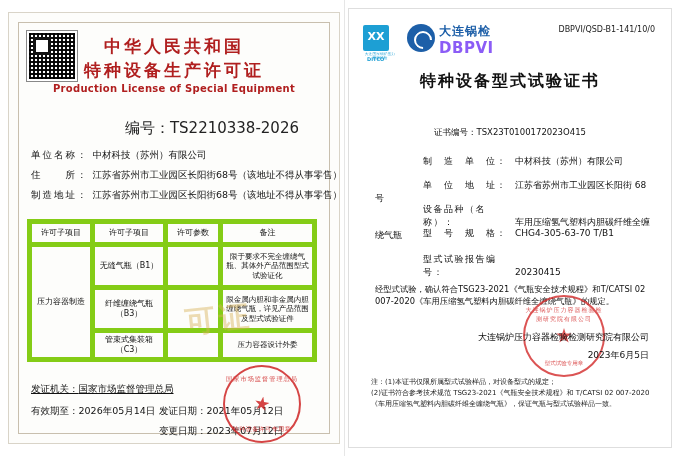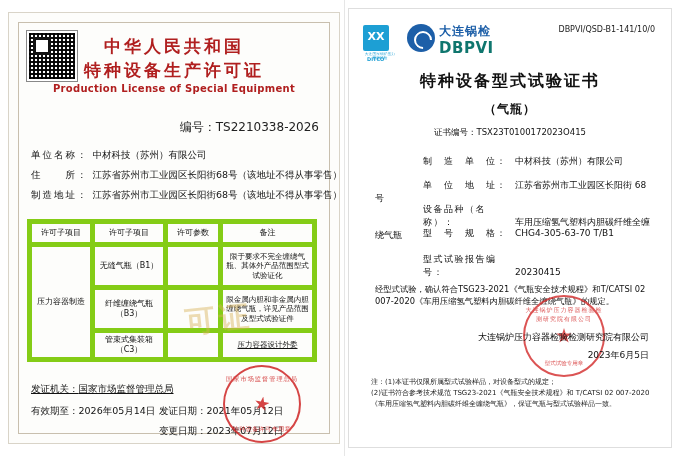--- a/index.html
+++ b/index.html
@@ -48,21 +48,21 @@
   }
   .title-en1{
     position:absolute;left:0;right:0;top:70px;text-align:center;
     font-size:10px;font-weight:bold;color:#b01f1f;letter-spacing:.3px;
   }
   .title-en2{
     position:absolute;left:0;right:0;top:84px;text-align:center;
     font-size:10px;font-weight:bold;color:#b01f1f;letter-spacing:.3px;
   }
   .cert-no{
-    position:absolute;right:20px;top:106px;font-size:12px;color:#222;margin-left:21px;
+    position:absolute;right:40px;top:106px;font-size:15px;color:#222;margin-left:21px;
   }
   .field{
     position:absolute;left:22px;font-size:9.5px;color:#111;white-space:nowrap;
   }
   .field .lab{letter-spacing:2px;}
   .field .val{margin-left:4px;}
   .activity{
     position:absolute;left:22px;right:16px;font-size:9.5px;color:#111;
   }
   table.lic{
@@ -128,21 +128,21 @@
   .logo-ditco{position:absolute;left:4px;top:33px;font-size:5px;color:#1d9fd4;font-weight:bold;}
   .logo-circle{
     position:absolute;left:44px;top:1px;width:28px;height:28px;border-radius:50%;
     background:#1d5fa8;
   }
   .logo-circle::after{
     content:"";position:absolute;left:7px;top:7px;width:14px;height:14px;border-radius:50%;
     border:2px solid #fff;border-right-color:transparent;transform:rotate(45deg);
   }
   .logo-cn{position:absolute;left:76px;top:0px;font-size:12px;color:#1d5fa8;font-weight:bold;letter-spacing:1px;}
-  .logo-en{position:absolute;left:76px;top:16px;font-size:15px;color:#0f766e;font-weight:bold;letter-spacing:.5px;}
+  .logo-en{position:absolute;left:76px;top:16px;font-size:15px;color:#8b5cf6;font-weight:bold;letter-spacing:.5px;}
   .doc-code{position:absolute;right:16px;top:16px;font-size:8px;color:#222;}
   .rtitle{
     position:absolute;left:0;right:0;top:62px;text-align:center;font-size:16px;
     font-weight:bold;color:#111;letter-spacing:2px;
   }
   .rsub{
     position:absolute;left:0;right:0;top:92px;text-align:center;font-size:12px;
     font-weight:bold;color:#111;letter-spacing:1px;
   }
   .rcertno{position:absolute;left:0;right:0;top:118px;text-align:center;font-size:8.5px;color:#111;}
@@ -219,21 +219,21 @@
         <td class="note">限于要求不完全缠绕气瓶、其体外产品范围型式试验证化</td>
       </tr>
       <tr>
         <td class="item" style="height:34px;">纤维缠绕气瓶（B3）</td>
         <td class="param"></td>
         <td class="note">限金属内胆和非金属内胆缠绕气瓶，详见产品范围及型式试验证件</td>
       </tr>
       <tr>
         <td class="item" style="height:20px;">管束式集装箱（C3）</td>
         <td class="param"></td>
-        <td class="note" style="text-align:center;text-decoration:underline;">压力容器设计外委</td>
+        <td class="note" style="text-align:center;">压力容器设计外委</td>
       </tr>
     </tbody>
       </table>
 
     <div class="watermark-left">可证</div>
 
     <div class="issuer">
       <span>发证机关：</span><span>国家市场监督管理总局</span>
     </div>
     <div class="valid">
@@ -263,21 +263,20 @@
       <div class="logo-sub">大连国家锅炉压力容器检验</div>
       <div class="logo-ditco">DITCO</div>
       <div class="logo-circle"></div>
       <div class="logo-cn">大连锅检</div>
       <div class="logo-en">DBPVI</div>
     </div>
 
     <div class="doc-code">DBPVI/QSD-B1-141/10/0</div>
 
     <div class="rtitle">特种设备型式试验证书</div>
-    <div class="rsub">（气瓶）</div>
     <div class="rcertno">
       <span>证书编号：</span><span>TSX23T0100172023O415</span>
     </div>
 
     <div class="rfield" style="top:146px;">
       <span class="lab">制　造　单　位：</span><span class="val">中材科技（苏州）有限公司</span>
     </div>
     <div class="rfield" style="top:170px;">
       <span class="lab">单　位　地　址：</span><span class="val">江苏省苏州市工业园区长阳街 68 号</span>
     </div>

